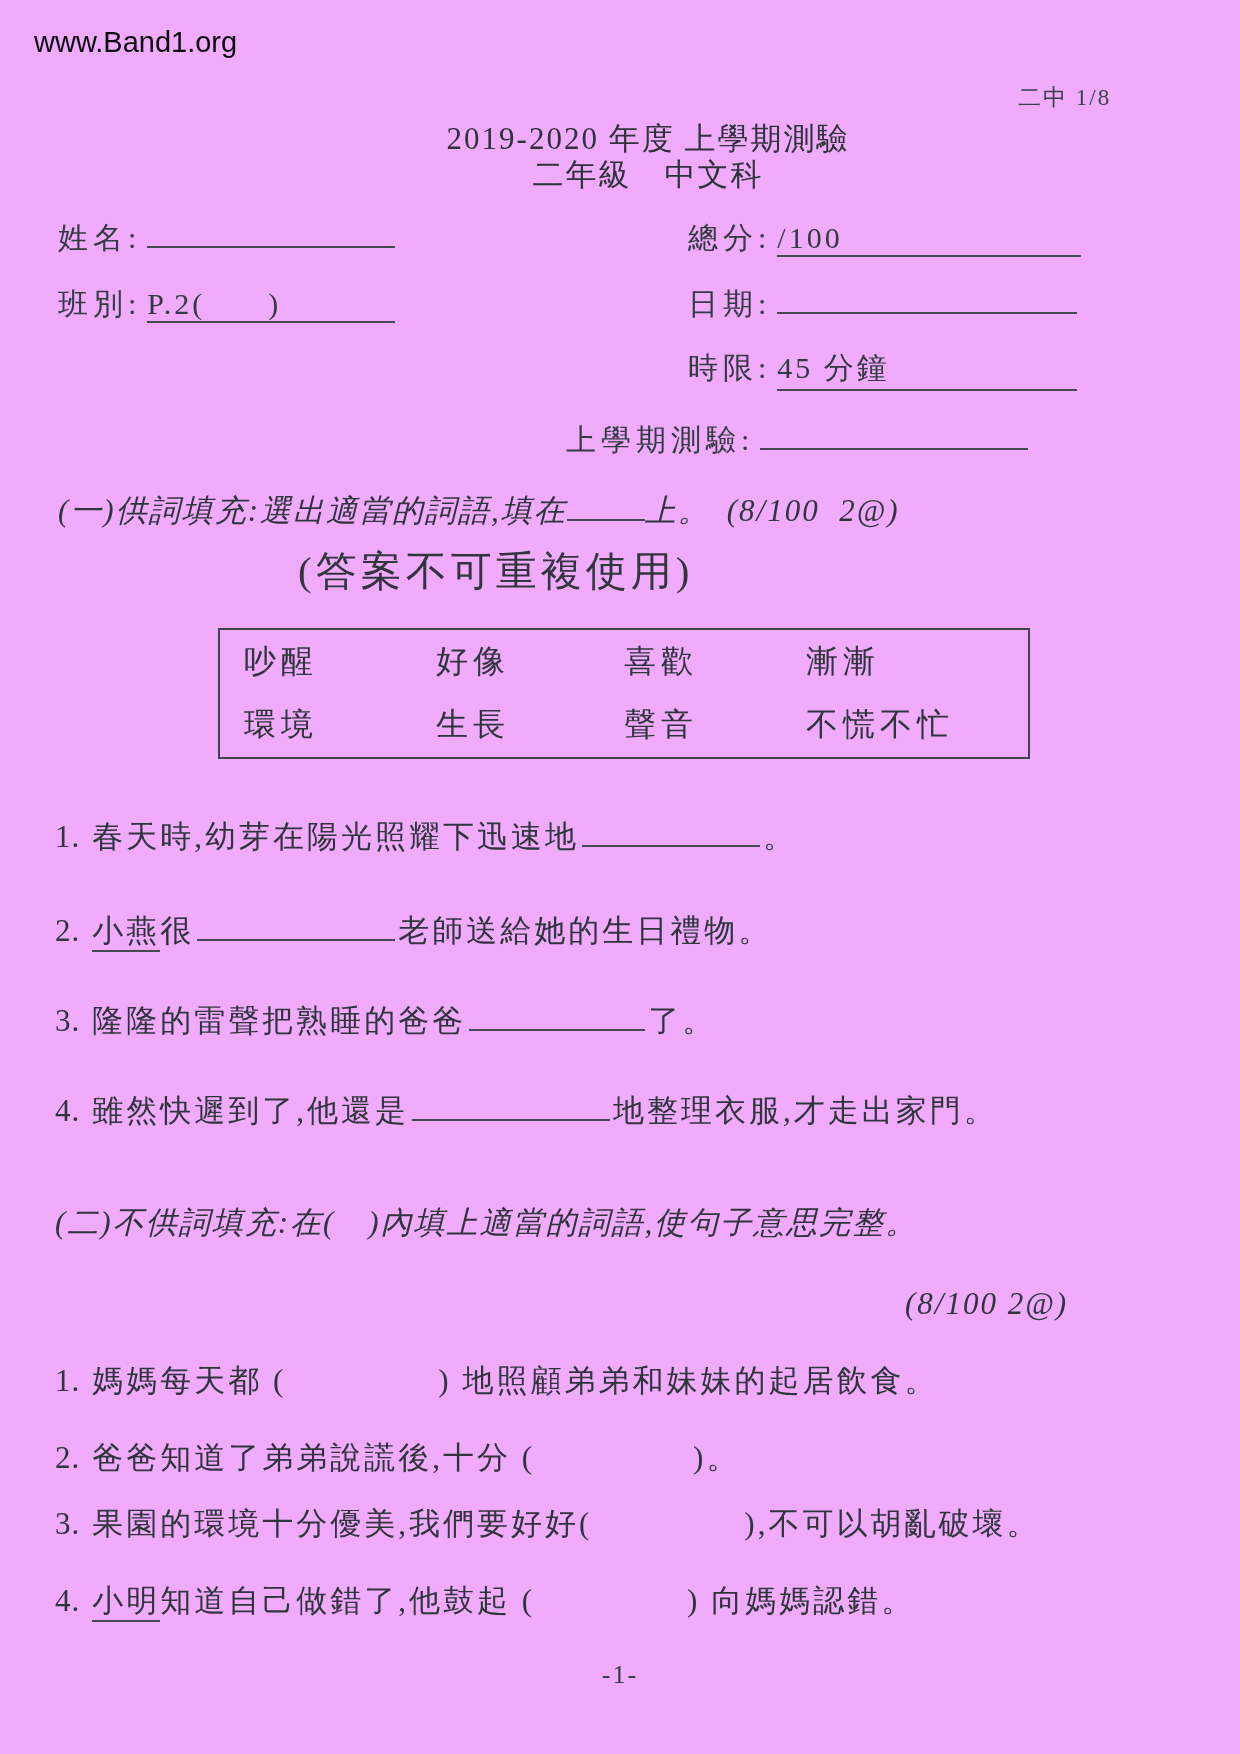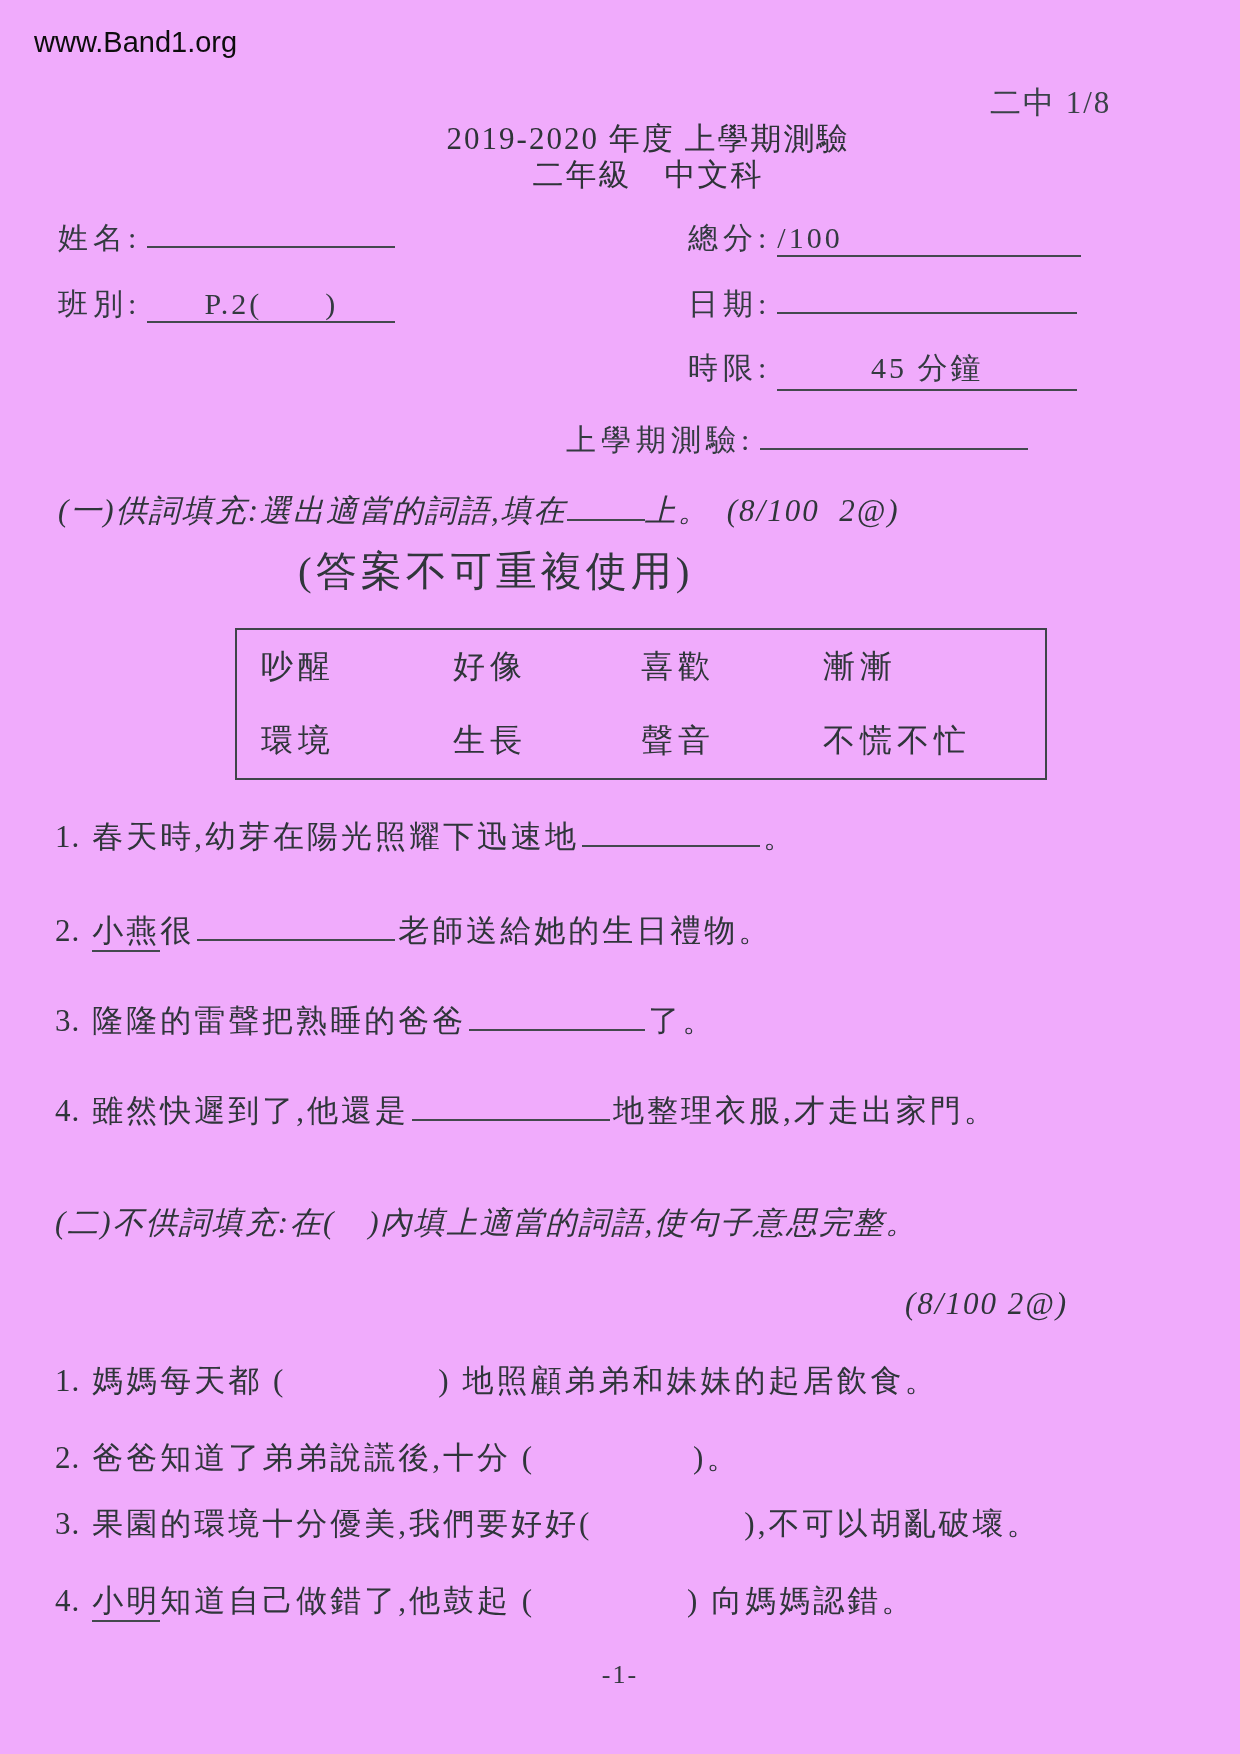--- a/index.html
+++ b/index.html
@@ -5,38 +5,38 @@
   html,body{margin:0;padding:0;background:#ffffff;}
   .page{
     position:relative;width:1240px;height:1754px;background:#f0abfc;
     font-family:"Liberation Serif","DejaVu Serif",serif;color:#2b2b2b;
     overflow:hidden;
   }
   .abs{position:absolute;}
   .sans{font-family:"Liberation Sans","DejaVu Sans",sans-serif;}
   .keep{white-space:pre;}
   .watermark{left:34px;top:26px;font-size:29px;color:#0d0d0d;letter-spacing:0;}
-  .pagemarker{left:990px;top:82px;font-size:31px;letter-spacing:2px;color:#3a4248;}
+  .pagemarker{left:1018px;top:82px;font-size:23px;letter-spacing:2px;color:#3a4248;}
   .titleline{left:0;width:100%;text-align:center;padding-left:56px;box-sizing:border-box;font-size:31px;letter-spacing:2px;color:#2e3338;}
   .t1{top:118px;}
   .t2{top:154px;}
   .field{font-size:30px;letter-spacing:5px;color:#333a40;white-space:nowrap;}
   .flabel{margin-right:6px;}
   .blankline{display:inline-block;border-bottom:2px solid #43494e;height:10px;}
-  .valueline{display:inline-block;border-bottom:2px solid #43494e;text-align:center;letter-spacing:3px;}
+  .valueline{display:inline-block;border-bottom:2px solid #43494e;text-align:left;letter-spacing:3px;}
   .valueline.vright{text-align:left;padding-right:4px;}
   .sheading{font-size:31px;letter-spacing:2px;color:#2f353a;white-space:nowrap;font-style:italic;}
   .marks{margin-left:16px;}
   .note{left:298px;top:544px;font-size:41px;letter-spacing:4px;color:#30363b;}
   .wordbox{
-    left:218px;top:628px;width:812px;height:152px;
+    left:218px;top:628px;width:812px;height:131px;
     border:2px solid #3f4449;box-sizing:border-box;
     display:grid;grid-template-columns:192px 188px 182px auto;
     grid-auto-rows:1fr;align-items:center;padding-left:24px;
-    font-size:32px;letter-spacing:5px;color:#2f353a;margin-left:17px;
+    font-size:32px;letter-spacing:5px;color:#2f353a;
   }
   .q{font-size:31px;letter-spacing:3px;color:#2f353a;white-space:nowrap;}
   .qnum{letter-spacing:1px;margin-right:12px;}
   .uname{border-bottom:2px solid #43494e;padding-bottom:2px;}
   .ablank{display:inline-block;border-bottom:2px solid #43494e;height:10px;margin:0 3px;}
   .agap{display:inline-block;height:4px;}
   .footer{left:0;width:100%;text-align:center;top:1660px;font-size:26px;letter-spacing:2px;color:#33393e;}
 </style>
 </head>
 <body>

